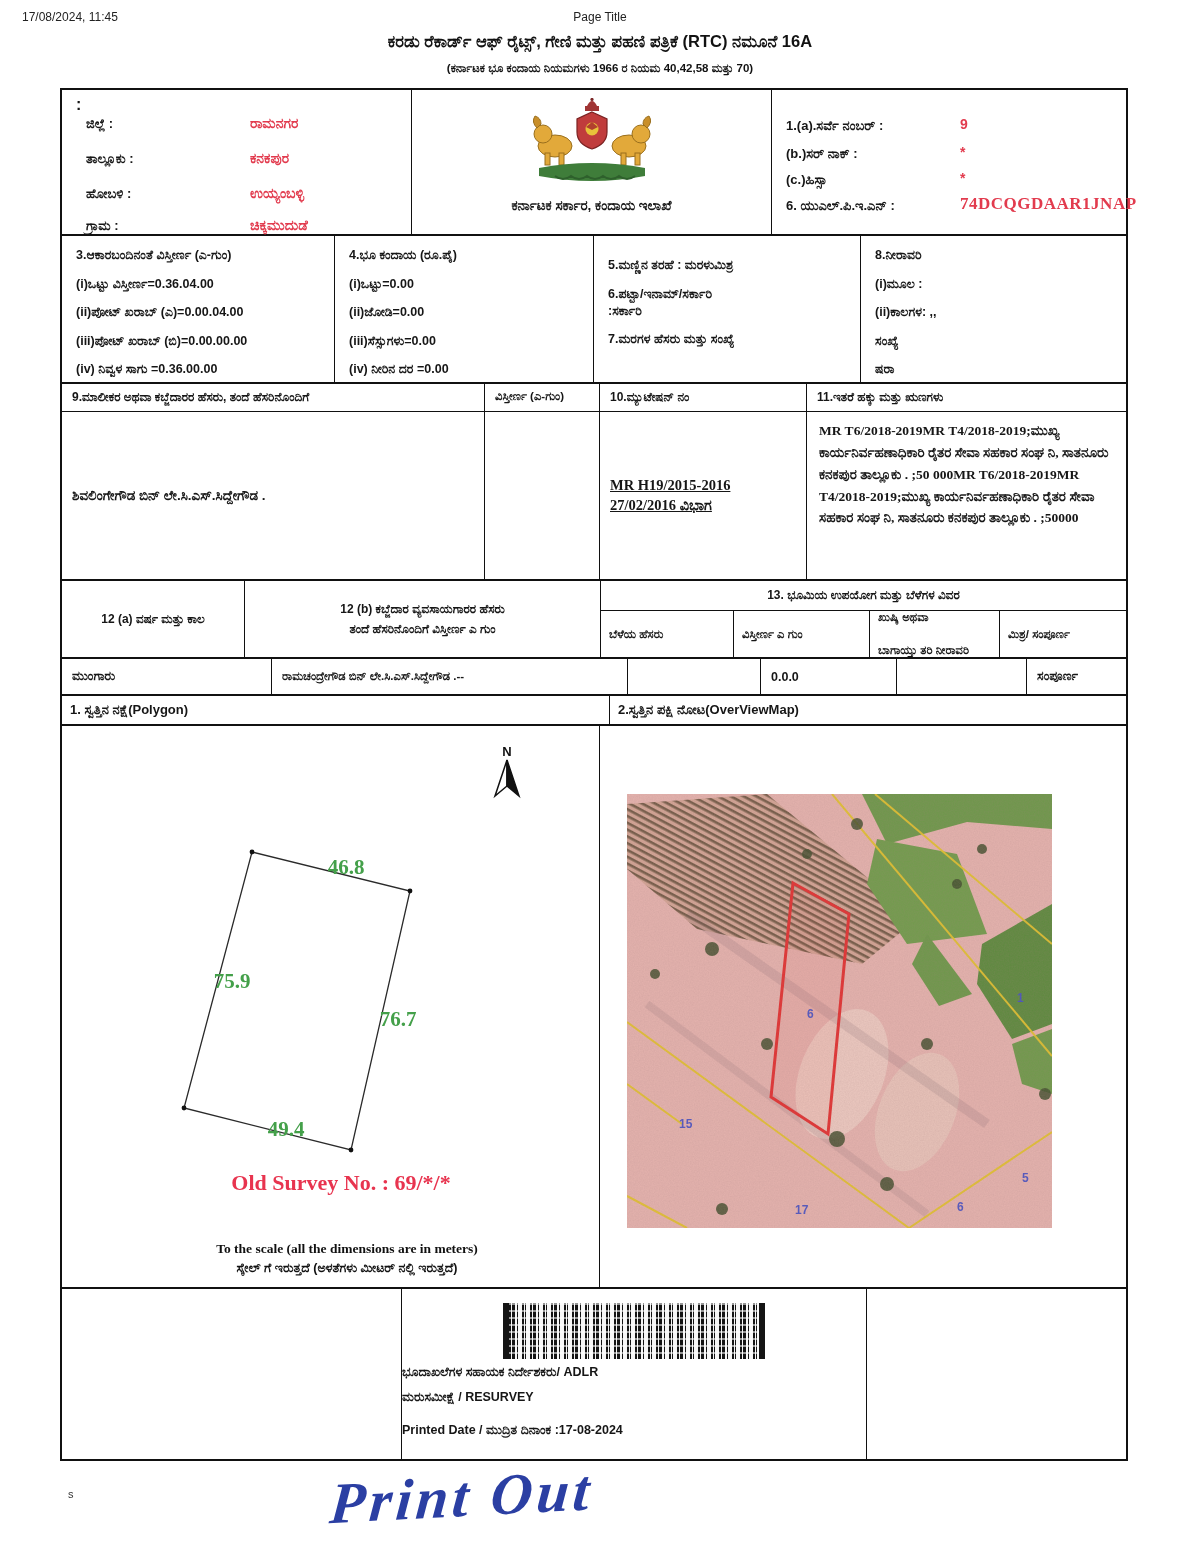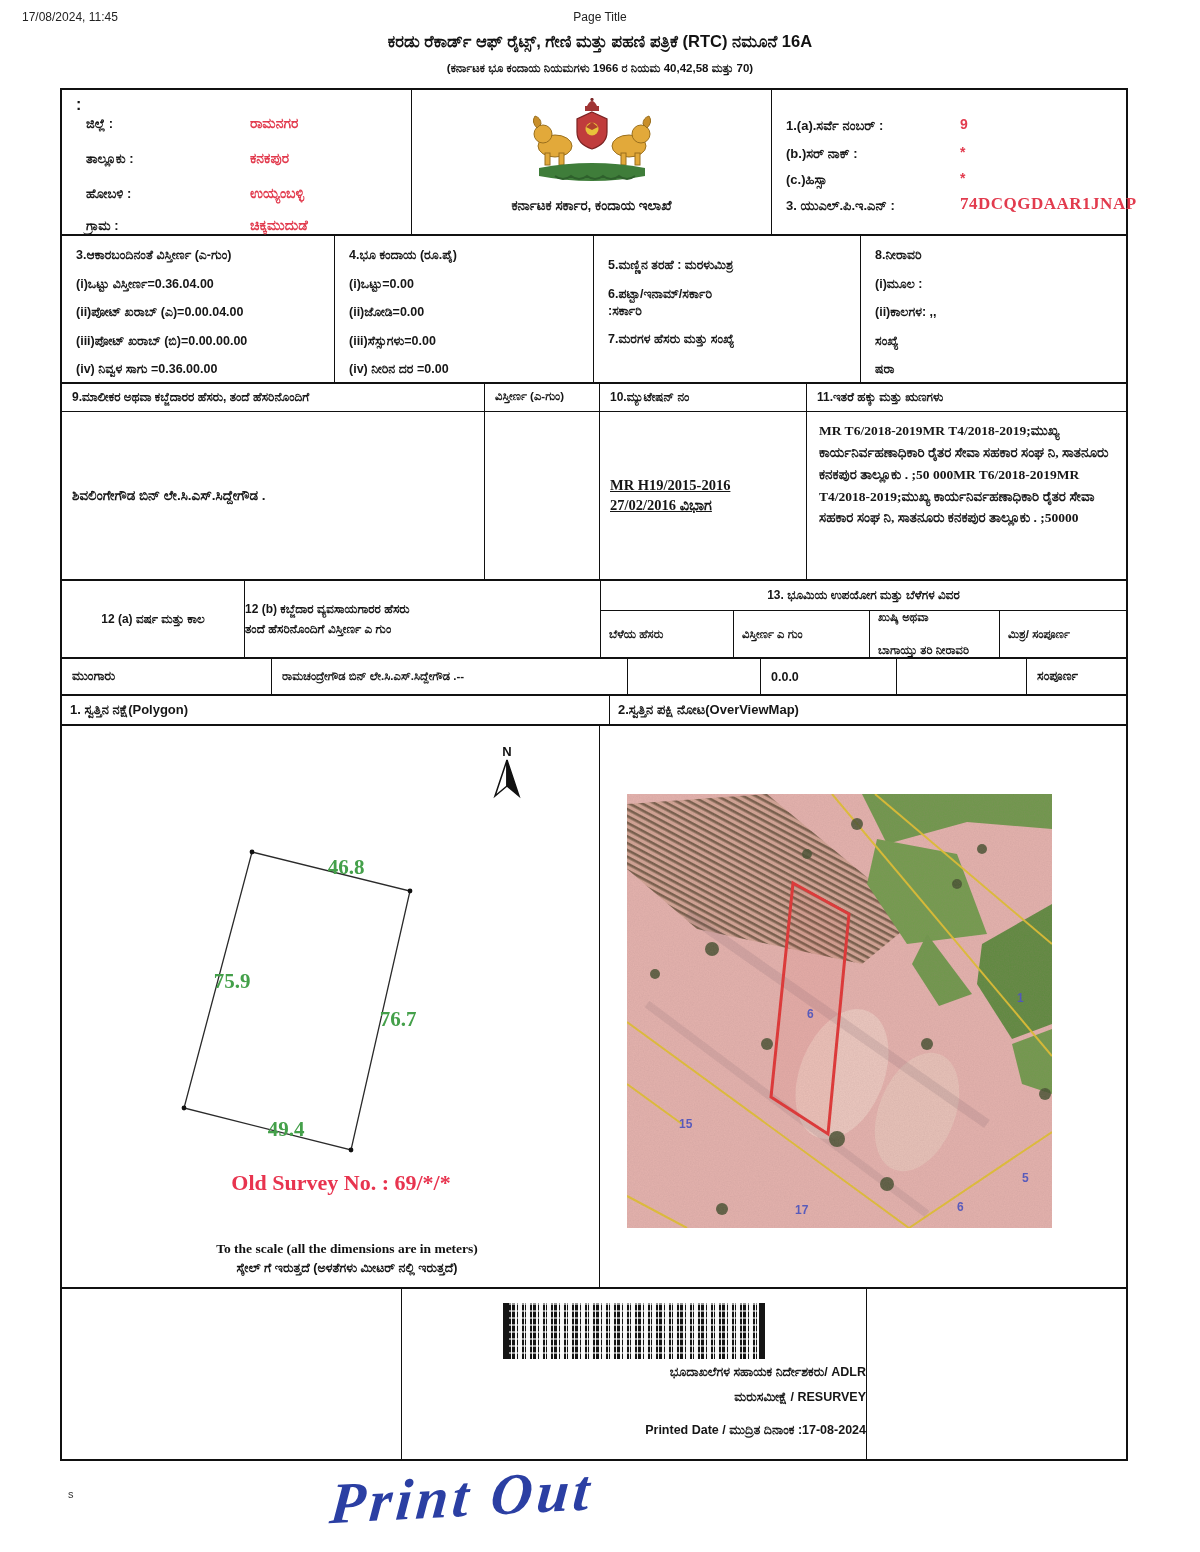--- a/index.html
+++ b/index.html
@@ -47,21 +47,21 @@
   
   .own-col { display:flex; flex-direction:column; }
   .own-hdr { height:28px; border-bottom:1.5px solid #111; font-size:12px; font-weight:700; padding:6px 8px 0 10px; white-space:nowrap; overflow:hidden; }
   .own-body { flex:1; }
   .own-c9 { width:423px; } .own-c9b { width:115px; } .own-c10 { width:207px; } .own-c11 { flex:1; }
   .own-center { display:flex; flex-direction:column; justify-content:center; height:169px; padding:0 10px; font-size:13.5px; font-weight:700; }
   .own-rights { padding:8px 12px; font-size:13.5px; font-weight:600; line-height:1.62; font-family:"Liberation Serif", serif; }
 
   
   .crops-hdr-a { width:183px; display:flex; align-items:center; justify-content:center; font-size:12px; font-weight:700; text-align:center; padding:0 6px; }
-  .crops-hdr-b { width:356px; display:flex; flex-direction:column; align-items:flex-start; justify-content:center; font-size:12px; font-weight:700; text-align:center; gap:6px; }
+  .crops-hdr-b { width:356px; display:flex; flex-direction:column; align-items:center; justify-content:center; font-size:12px; font-weight:700; text-align:center; gap:6px; }
   .crops-13 { flex:1; display:flex; flex-direction:column; }
   .crops-13-title { height:30px; border-bottom:1.5px solid #111; text-align:center; font-size:12px; font-weight:700; padding-top:7px; }
   .crops-13-sub { flex:1; display:flex; }
   .sub-cell { border-right:1.5px solid #111; display:flex; flex-direction:column; justify-content:center; padding:0 8px; font-size:11.5px; font-weight:700; }
   .sub-cell:last-child { border-right:none; }
   .sub1 { width:133px; } .sub2 { width:136px; } .sub3 { width:130px;justify-content:space-between; } .sub4 { flex:1; }
   .crops-data { height:37px; }
   .crops-data .dcell { border-right:1.5px solid #111; display:flex; align-items:center; font-size:12.5px; font-weight:700; padding:0 10px; }
   .crops-data .dcell:last-child { border-right:none; }
   .dc1 { width:210px; } .dc2 { width:356px; } .dc3 { width:133px; } .dc4 { width:136px; } .dc5 { width:130px; } .dc6 { flex:1; }
@@ -79,21 +79,21 @@
   .scale-en { fill:#111; font-family:"Liberation Serif", serif; font-weight:700; font-size:13.5px; }
   .scale-kn { fill:#111; font-weight:700; font-size:12.5px; }
   .north-n { fill:#111; font-weight:700; font-size:13px; font-family:"Liberation Sans", sans-serif; }
   .parcel-num { fill:#4752c4; font-weight:700; font-size:12px; opacity:.95; }
 
   
   .note-row { height:33px; display:flex; align-items:center; padding-left:8px; font-size:12px; font-weight:700; }
 
   
   .foot { height:170px; }
-  .foot-left { width:340px; } .foot-mid { width:465px; text-align:right; } .foot-right { flex:1; }
+  .foot-left { width:340px; } .foot-mid { width:465px; text-align:left; } .foot-right { flex:1; }
   .barcode { width:262px; height:56px; margin:14px auto 6px auto;
      border-left:6px solid #141414; border-right:6px solid #141414;
      background-image:
        repeating-linear-gradient(0deg, rgba(255,255,255,0) 0 5px, rgba(255,255,255,.55) 5px 7px),
        repeating-linear-gradient(90deg, #141414 0 2px, #f7f7f7 2px 3px, #141414 3px 6px, #f7f7f7 6px 8px, #141414 8px 9px, #f7f7f7 9px 13px, #141414 13px 15px, #f7f7f7 15px 16px, #141414 16px 17px, #f7f7f7 17px 21px); }
   .foot-cap1 { font-size:12.5px; font-weight:700; margin-top:2px; }
   .foot-cap2 { font-size:12.5px; font-weight:700; margin-top:10px; }
   .foot-printed { font-size:12.5px; font-weight:700; margin-top:18px; }
 
   .bottom-s { position:absolute; left:68px; top:1488px; font-size:11px; color:#333; }
@@ -160,21 +160,21 @@
         <div class="emblem-caption">ಕರ್ನಾಟಕ ಸರ್ಕಾರ, ಕಂದಾಯ ಇಲಾಖೆ</div>
       </div>
 
       <div class="cell num-cell">
         <div class="num-row" style="top:28px;">1.(a).ಸರ್ವೆ ನಂಬರ್ :</div>
         <div class="num-val" style="top:26px;">9</div>
         <div class="num-row" style="top:56px;">(b.)ಸರ್ ನಾಕ್ :</div>
         <div class="num-val" style="top:54px;">*</div>
         <div class="num-row" style="top:82px;">(c.)ಹಿಸ್ಸಾ</div>
         <div class="num-val" style="top:80px;">*</div>
-        <div class="num-row" style="top:108px;">3. ಯುಎಲ್.ಪಿ.ಇ.ಎನ್ :</div>
+        <div class="num-row" style="top:108px;">6. ಯುಎಲ್.ಪಿ.ಇ.ಎನ್ :</div>
         <div class="num-val ulpin" style="top:104px;">74DCQGDAAR1JNAP</div>
       </div>
     </div>
 
     <div class="row secs">
       <div class="cell sec sec3">
         <p>3.ಆಕಾರಬಂದಿನಂತೆ ವಿಸ್ತೀರ್ಣ (ಎ-ಗುಂ)</p>
         <p>(i)ಒಟ್ಟು ವಿಸ್ತೀರ್ಣ=0.36.04.00</p>
         <p>(ii)ಪೋಟ್ ಖರಾಬ್ (ಎ)=0.00.04.00</p>
         <p>(iii)ಪೋಟ್ ಖರಾಬ್ (ಬಿ)=0.00.00.00</p>

